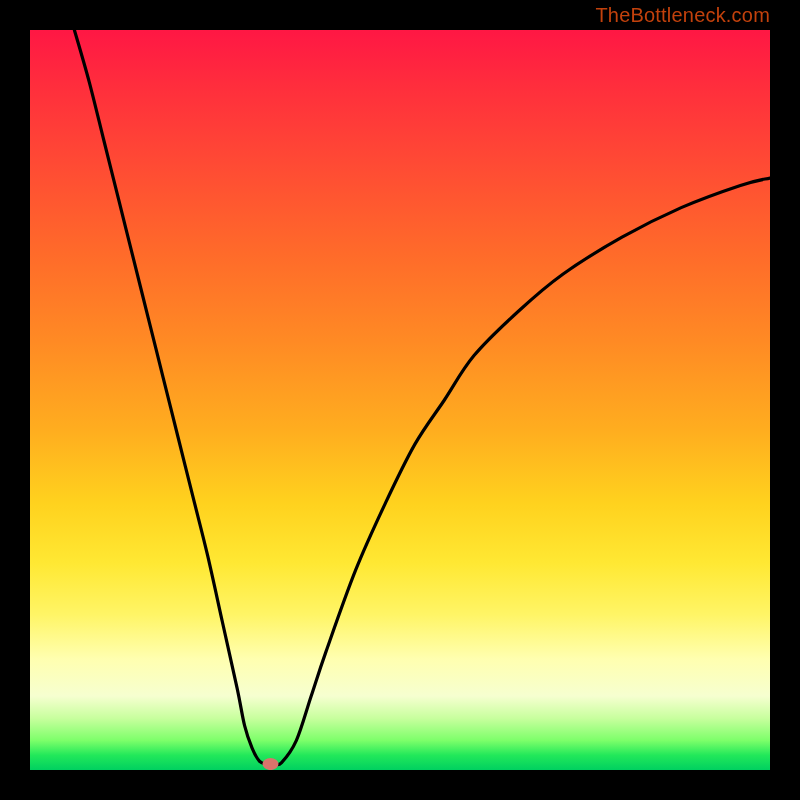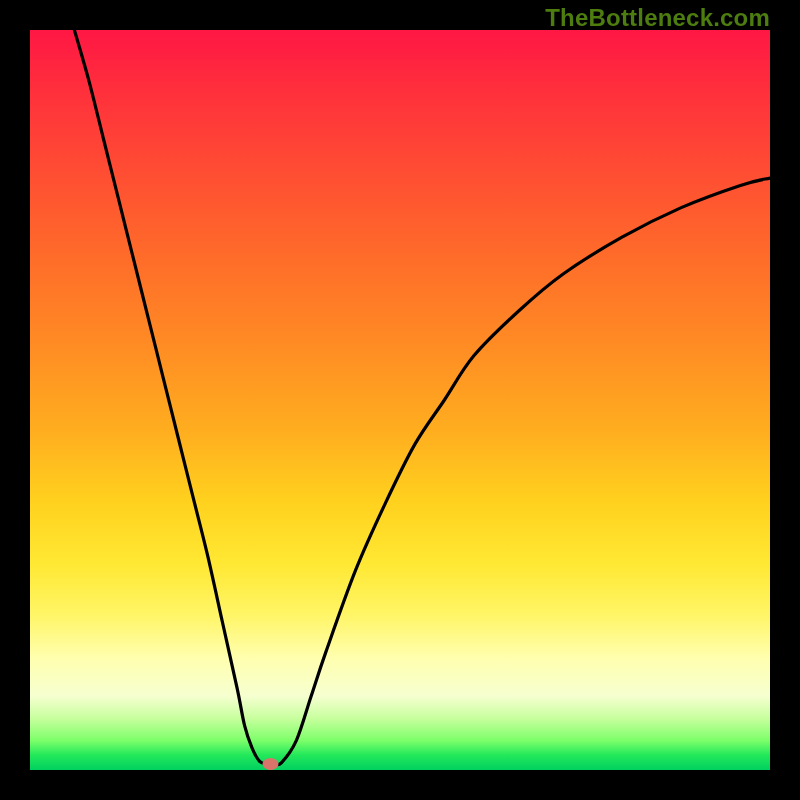--- a/index.html
+++ b/index.html
@@ -40,24 +40,24 @@
       #c8ff9e 93%,
       #7dff6a 96%,
       #22e85a 98%,
       #00d060 100%
     );
   }
   .watermark {
     position: absolute;
     top: 4px;
     right: 30px;
-    color: #4d7c0f;
-    font-size: 24px;
+    color: #c2410c;
+    font-size: 20px;
     letter-spacing: 0.2px;
-    font-weight: 700;
+    font-weight: 400;
   }
   svg.curve {
     position: absolute;
     left: 0;
     top: 0;
     width: 740px;
     height: 740px;
   }
 </style>
 </head>

